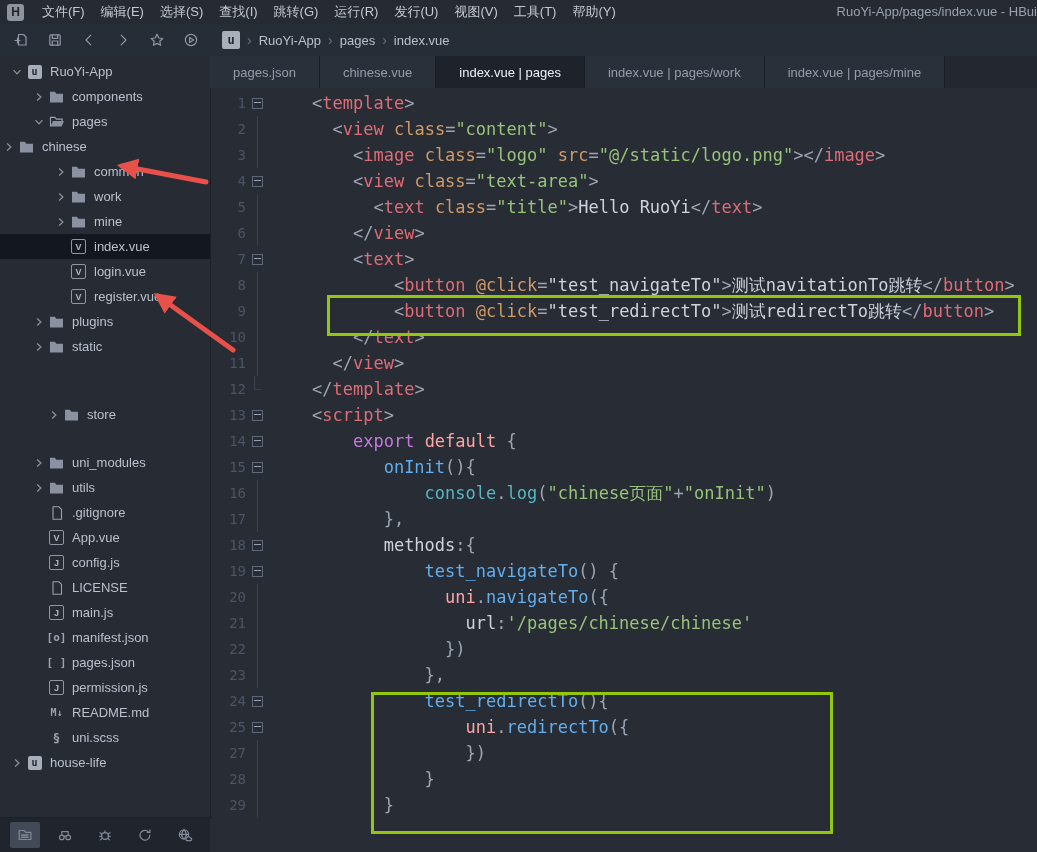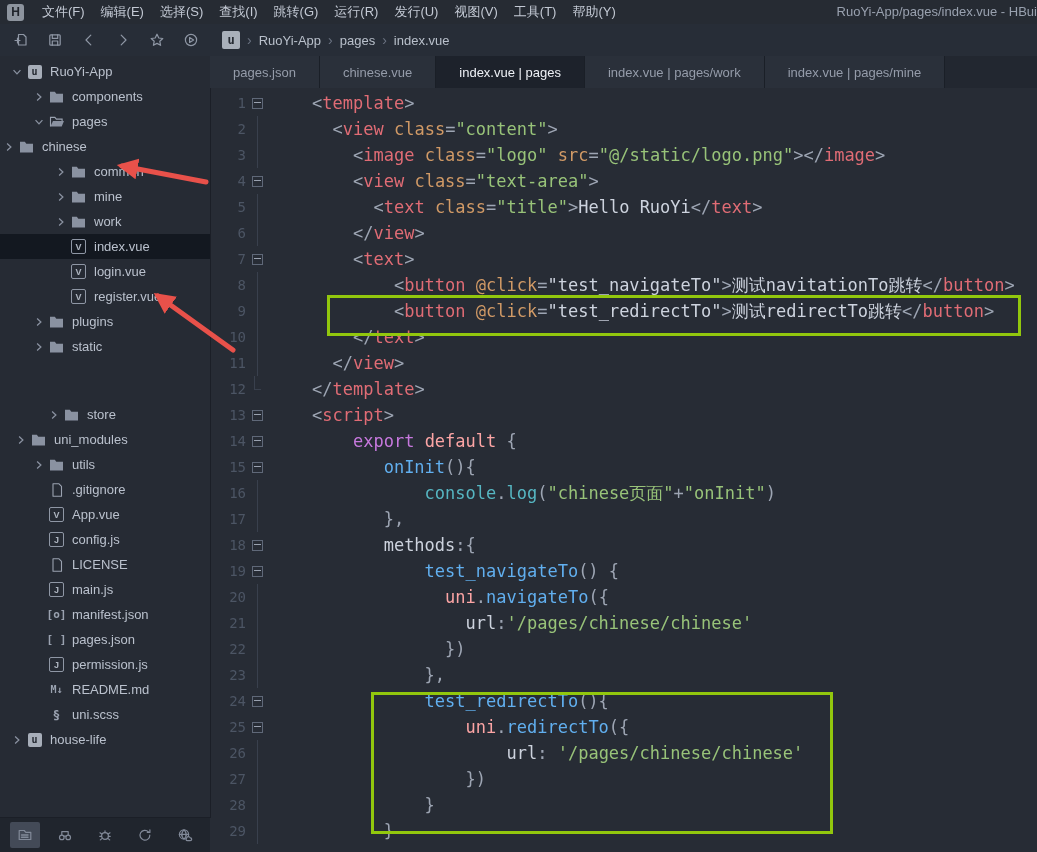--- a/index.html
+++ b/index.html
@@ -227,54 +227,54 @@
           <span class="chev">
             <svg width="10" height="10" viewBox="0 0 16 16" fill="none" stroke="currentColor" stroke-width="2">
               <path d="M5 2.5 11 8l-6 5.5"></path>
             </svg>
           </span>
           <span class="ticon">
             <svg width="15" height="13" viewBox="0 0 16 14" fill="#8a92a1">
               <path d="M1 2h5.2l1.6 2H15v9.5H1z"></path>
             </svg>
           </span>
+          <span>work</span>
+        </div>
+        <div class="tree-row" style="padding-left: 52px;">
+          <span class="chev">
+            <svg width="10" height="10" viewBox="0 0 16 16" fill="none" stroke="currentColor" stroke-width="2">
+              <path d="M5 2.5 11 8l-6 5.5"></path>
+            </svg>
+          </span>
+          <span class="ticon">
+            <svg width="15" height="13" viewBox="0 0 16 14" fill="#8a92a1">
+              <path d="M1 2h5.2l1.6 2H15v9.5H1z"></path>
+            </svg>
+          </span>
           <span>mine</span>
         </div>
+        <div class="tree-row selected" style="padding-left: 52px;">
+          <span class="chev"></span>
+          <span class="ticon">
+            <span class="fbadge">V</span>
+          </span>
+          <span>index.vue</span>
+        </div>
         <div class="tree-row" style="padding-left: 52px;">
-          <span class="chev">
-            <svg width="10" height="10" viewBox="0 0 16 16" fill="none" stroke="currentColor" stroke-width="2">
-              <path d="M5 2.5 11 8l-6 5.5"></path>
-            </svg>
-          </span>
-          <span class="ticon">
-            <svg width="15" height="13" viewBox="0 0 16 14" fill="#8a92a1">
-              <path d="M1 2h5.2l1.6 2H15v9.5H1z"></path>
-            </svg>
-          </span>
-          <span>work</span>
-        </div>
-        <div class="tree-row selected" style="padding-left: 52px;">
           <span class="chev"></span>
           <span class="ticon">
             <span class="fbadge">V</span>
           </span>
-          <span>index.vue</span>
+          <span>login.vue</span>
         </div>
         <div class="tree-row" style="padding-left: 52px;">
           <span class="chev"></span>
           <span class="ticon">
             <span class="fbadge">V</span>
           </span>
-          <span>login.vue</span>
-        </div>
-        <div class="tree-row" style="padding-left: 52px;">
-          <span class="chev"></span>
-          <span class="ticon">
-            <span class="fbadge">V</span>
-          </span>
           <span>register.vue</span>
         </div>
         <div class="tree-row" style="padding-left: 30px;">
           <span class="chev">
             <svg width="10" height="10" viewBox="0 0 16 16" fill="none" stroke="currentColor" stroke-width="2">
               <path d="M5 2.5 11 8l-6 5.5"></path>
             </svg>
           </span>
           <span class="ticon">
             <svg width="15" height="13" viewBox="0 0 16 14" fill="#8a92a1">
@@ -302,21 +302,21 @@
               <path d="M5 2.5 11 8l-6 5.5"></path>
             </svg>
           </span>
           <span class="ticon">
             <svg width="15" height="13" viewBox="0 0 16 14" fill="#8a92a1">
               <path d="M1 2h5.2l1.6 2H15v9.5H1z"></path>
             </svg>
           </span>
           <span>store</span>
         </div>
-        <div class="tree-row" style="padding-left: 12px;">
+        <div class="tree-row" style="padding-left: 30px; margin-top: 23px;">
           <span class="chev">
             <svg width="10" height="10" viewBox="0 0 16 16" fill="none" stroke="currentColor" stroke-width="2">
               <path d="M5 2.5 11 8l-6 5.5"></path>
             </svg>
           </span>
           <span class="ticon">
             <svg width="15" height="13" viewBox="0 0 16 14" fill="#8a92a1">
               <path d="M1 2h5.2l1.6 2H15v9.5H1z"></path>
             </svg>
           </span>
@@ -626,27 +626,20 @@
           <span class="fbox"></span>
         </span>
         <span class="code"><span class="t-tx">           </span><span class="t-fn">test_redirectTo</span><span class="t-pu">(){</span></span>
       </div>
       <div class="cline">
         <span class="gnum">25</span>
         <span class="gfold">
           <span class="fbox"></span>
         </span>
         <span class="code"><span class="t-tx">               </span><span class="t-kr">uni</span><span class="t-pu">.</span><span class="t-fn">redirectTo</span><span class="t-pu">({</span></span>
-      </div>
-      <div class="cline">
-        <span class="gnum">26</span>
-        <span class="gfold">
-          <span class="fline"></span>
-        </span>
-        <span class="code"><span class="t-tx">                   </span><span class="t-tx">url</span><span class="t-pu">:</span><span class="t-tx"> </span><span class="t-st">'/pages/chinese/chinese'</span></span>
       </div>
       <div class="cline">
         <span class="gnum">27</span>
         <span class="gfold">
           <span class="fline"></span>
         </span>
         <span class="code"><span class="t-tx">               </span><span class="t-pu">})</span></span>
       </div>
       <div class="cline">
         <span class="gnum">28</span>

